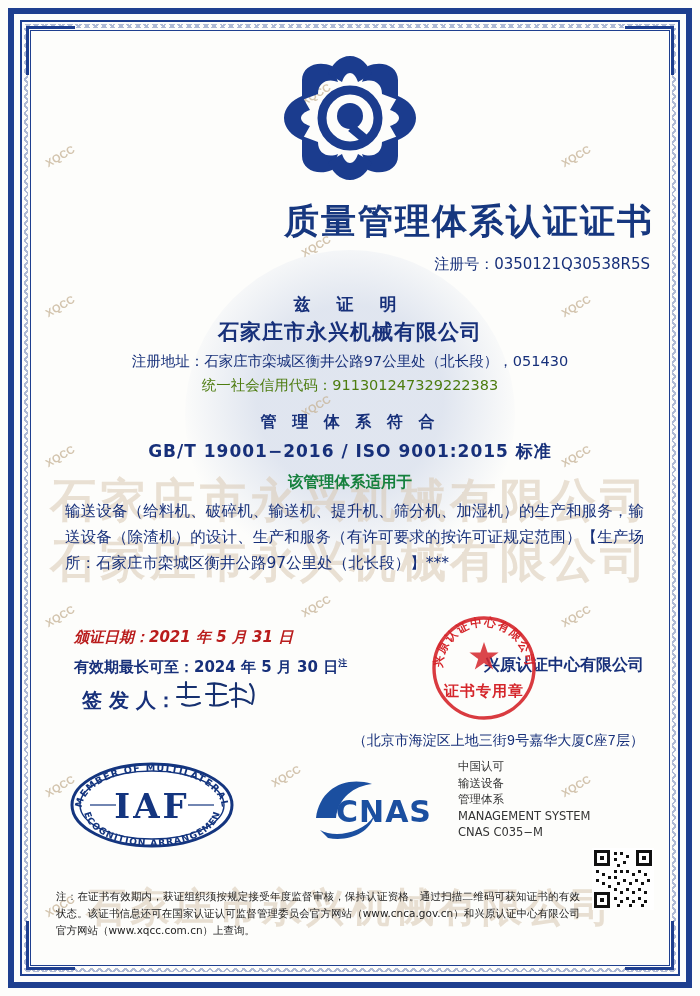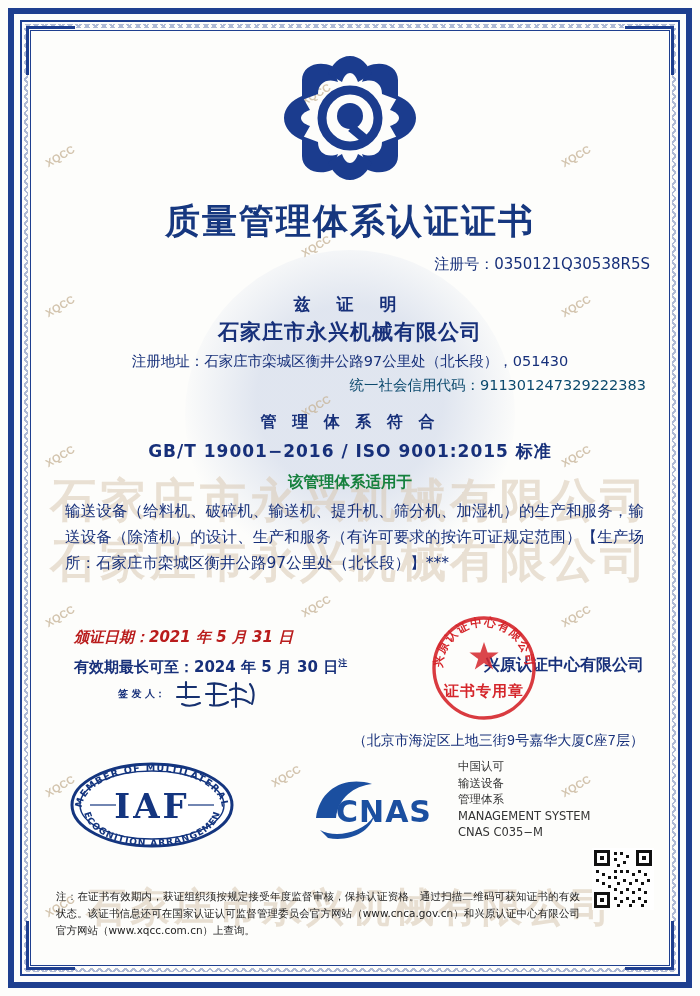--- a/index.html
+++ b/index.html
@@ -75,21 +75,21 @@
   
   .logo{
     position:absolute;left:50%;top:52px;transform:translateX(-50%);
     width:140px;height:130px;
   }
 
   
   .content{position:absolute;left:46px;right:46px;top:0;bottom:0;}
   .title{
     position:absolute;left:0;right:0;top:198px;
-    text-align:center;
+    text-align:right;
     font-size:35px;font-weight:bold;color:#16377f;
     letter-spacing:2px;
     font-family:"DejaVu Sans","Liberation Sans",sans-serif;
   }
   .regno{
     position:absolute;right:4px;top:255px;
     font-size:15px;color:#17307a;font-weight:normal;
     font-family:"DejaVu Sans","Liberation Sans",sans-serif;
   }
   .hereby{
@@ -101,22 +101,22 @@
     position:absolute;left:0;right:0;top:318px;text-align:center;
     font-size:21px;font-weight:bold;color:#17307a;letter-spacing:1px;
     font-family:"DejaVu Sans","Liberation Sans",sans-serif;
   }
   .addr{
     position:absolute;left:0;right:0;top:352px;text-align:center;
     font-size:14.5px;color:#17307a;
     font-family:"DejaVu Sans","Liberation Sans",sans-serif;
   }
   .credit{
-    position:absolute;left:0;right:8px;top:376px;text-align:right;
-    font-size:14.5px;color:#0c4a6e;
+    position:absolute;left:0;right:0;top:376px;text-align:center;
+    font-size:14.5px;color:#4d7c0f;
     font-family:"DejaVu Sans","Liberation Sans",sans-serif;
   }
   .conform{
     position:absolute;left:0;right:0;top:412px;text-align:center;
     font-size:16px;font-weight:bold;color:#17307a;letter-spacing:5px;
     font-family:"DejaVu Sans","Liberation Sans",sans-serif;
   }
   .standard{
     position:absolute;left:0;right:0;top:440px;text-align:center;
     font-size:17px;font-weight:bold;color:#17307a;letter-spacing:1px;
@@ -142,23 +142,22 @@
     font-style:italic;
   }
   .valid-date{
     position:absolute;left:28px;top:657px;
     font-size:15px;color:#17307a;font-weight:bold;
     font-family:"DejaVu Sans","Liberation Sans",sans-serif;
   }
   .valid-date sup{font-size:9px;vertical-align:super;}
   .signer{
     position:absolute;left:36px;top:687px;
-    font-size:10px;color:#17307a;font-weight:bold;
-    font-family:"DejaVu Sans","Liberation Sans",sans-serif;
-    margin-left:36px;
+    font-size:20px;color:#17307a;font-weight:bold;
+    font-family:"DejaVu Sans","Liberation Sans",sans-serif;
   }
   .sign-img{
     position:absolute;left:128px;top:678px;width:90px;height:34px;
   }
   .issuer{
     position:absolute;right:10px;top:655px;
     font-size:16px;color:#17307a;font-weight:bold;
     font-family:"DejaVu Sans","Liberation Sans",sans-serif;
   }
   .issuer-addr{

